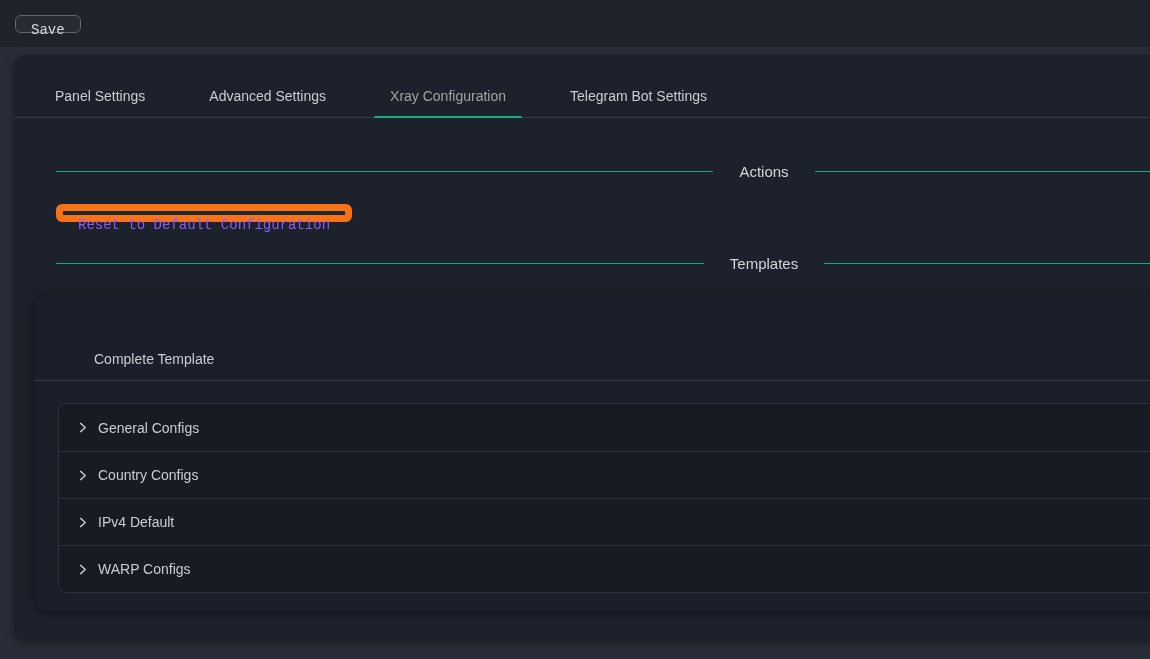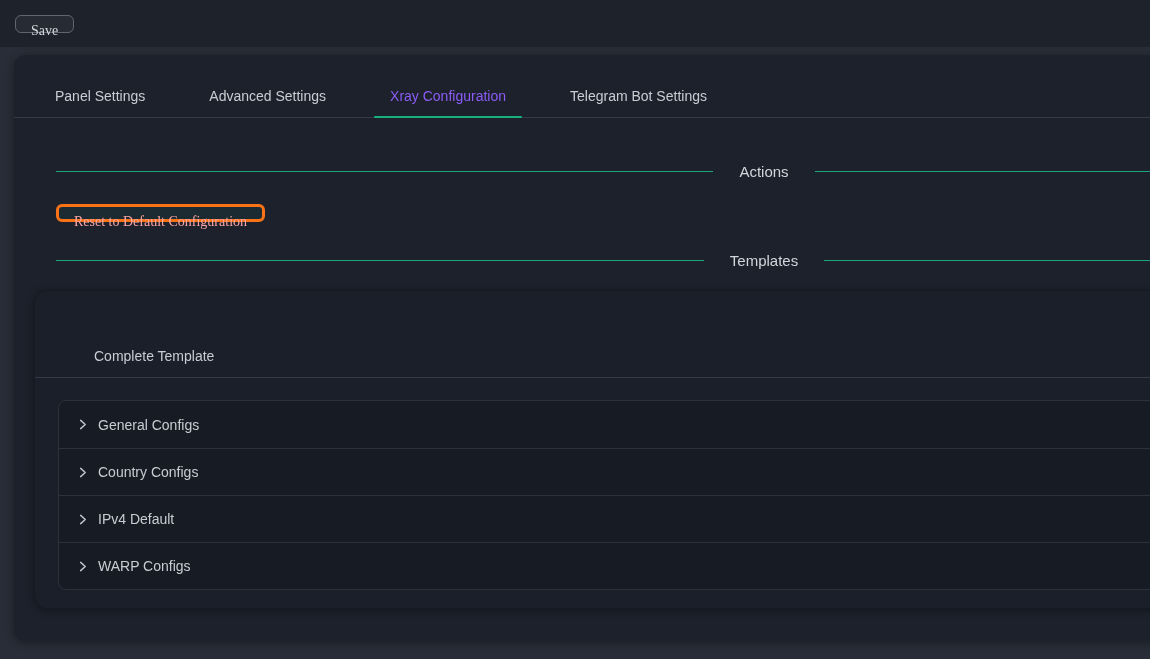--- a/index.html
+++ b/index.html
@@ -15,21 +15,21 @@
   
   .topbar {
     position: absolute; top: 0; left: 0;
     width: 100%; height: 47px;
     background: #1e222b;
     display: flex; align-items: center;
     padding-left: 15px; gap: 10px;
   }
   .btn {
     height: 18px; border-radius: 6px;
-    font-size: 14px; font-family: Liberation Serif, serif;
+    font-size: 14px; font-family: Liberation Mono, monospace;
     cursor: pointer; padding: 0 15px;
     line-height: 29px;
   }
   .btn-save {
     background: #262b34;
     border: 1px solid #5e6671;
     color: #d6d9de;
   }
   .btn-restart {
     background: transparent;
@@ -55,21 +55,21 @@
   }
   .tab {
     position: relative;
     padding: 13px 16px;
     margin-left: 32px;
     color: #c9cdd3;
     cursor: pointer;
     white-space: nowrap;
   }
   .tab:first-child { margin-left: 0; }
-  .tab.active { color: #8b5cf6; }
+  .tab.active { color: #a3a3a3; }
   .tab.active::after {
     content: "";
     position: absolute; left: 0; right: 0; bottom: -1px;
     height: 2px; background: #18b07c; border-radius: 2px;
   }
 
   .card-section { padding: 0 42px; }
 
   
   .divider {
@@ -77,22 +77,22 @@
     color: #d2d6db; font-size: 15px;
   }
   .divider .line { flex: 1; height: 1px; background: #1ea57c; }
   .divider .divider-text { padding: 0 26px; white-space: nowrap; }
   .divider-actions { margin-top: 45px; }
   .divider-templates { margin-top: 23px; }
 
   .btn-reset {
     margin-top: 24px;
     background: rgba(35,165,126,0.08);
-    border: 3px solid #f97316;
-    color: #fca5a5;
+    border: 7px solid #f97316;
+    color: #8b5cf6;
   }
 
   
   .inner-card {
     margin: 22px 20px 0 21px;
     height: 317px;
     background: #1b1f29;
     border-radius: 12px;
     box-shadow: 0 1px 10px rgba(0,0,0,0.45);
   }

